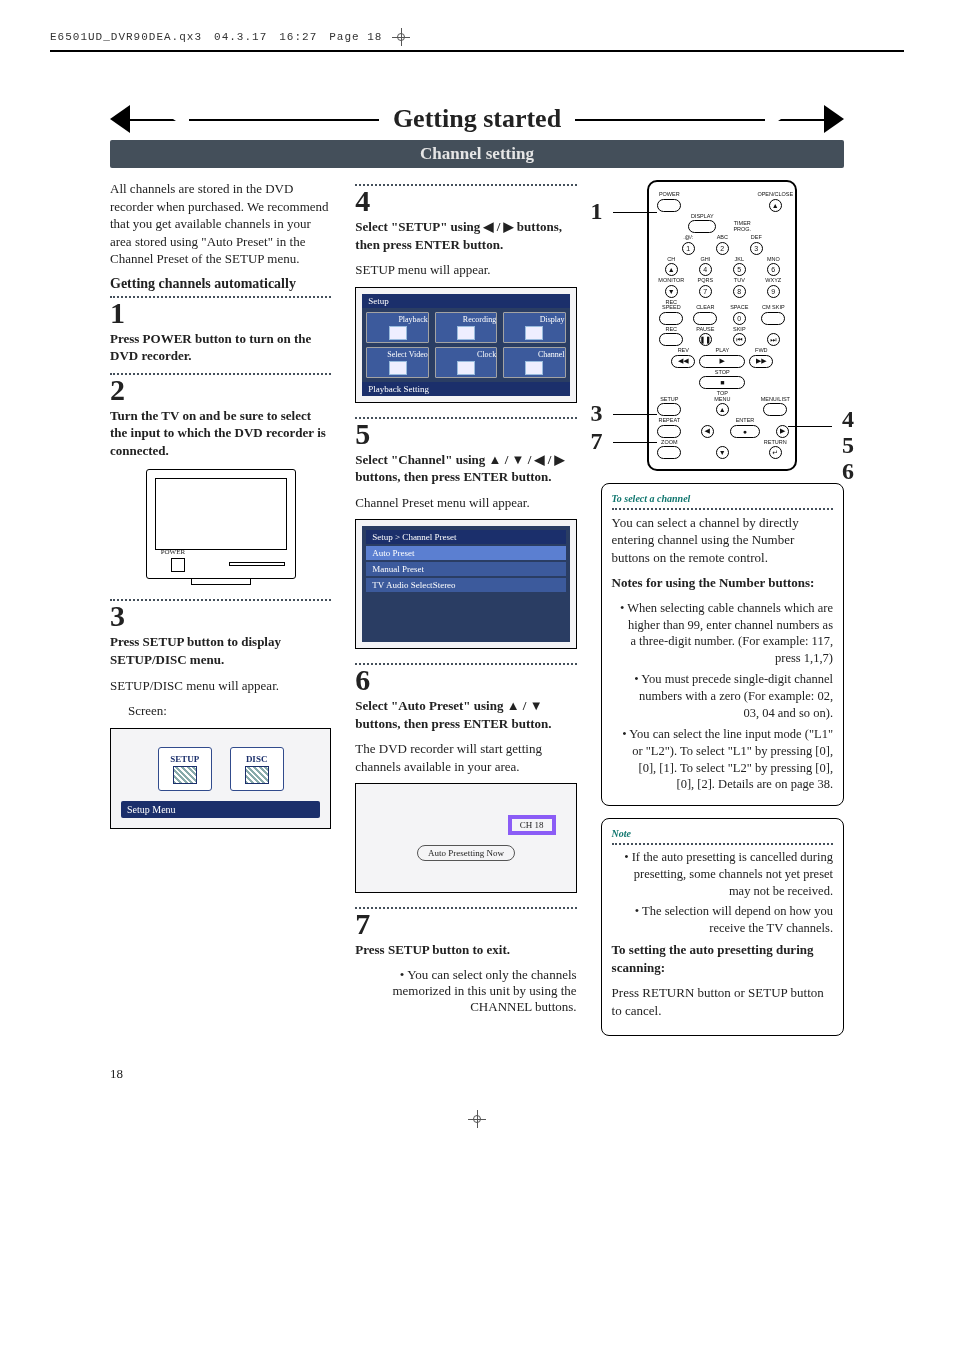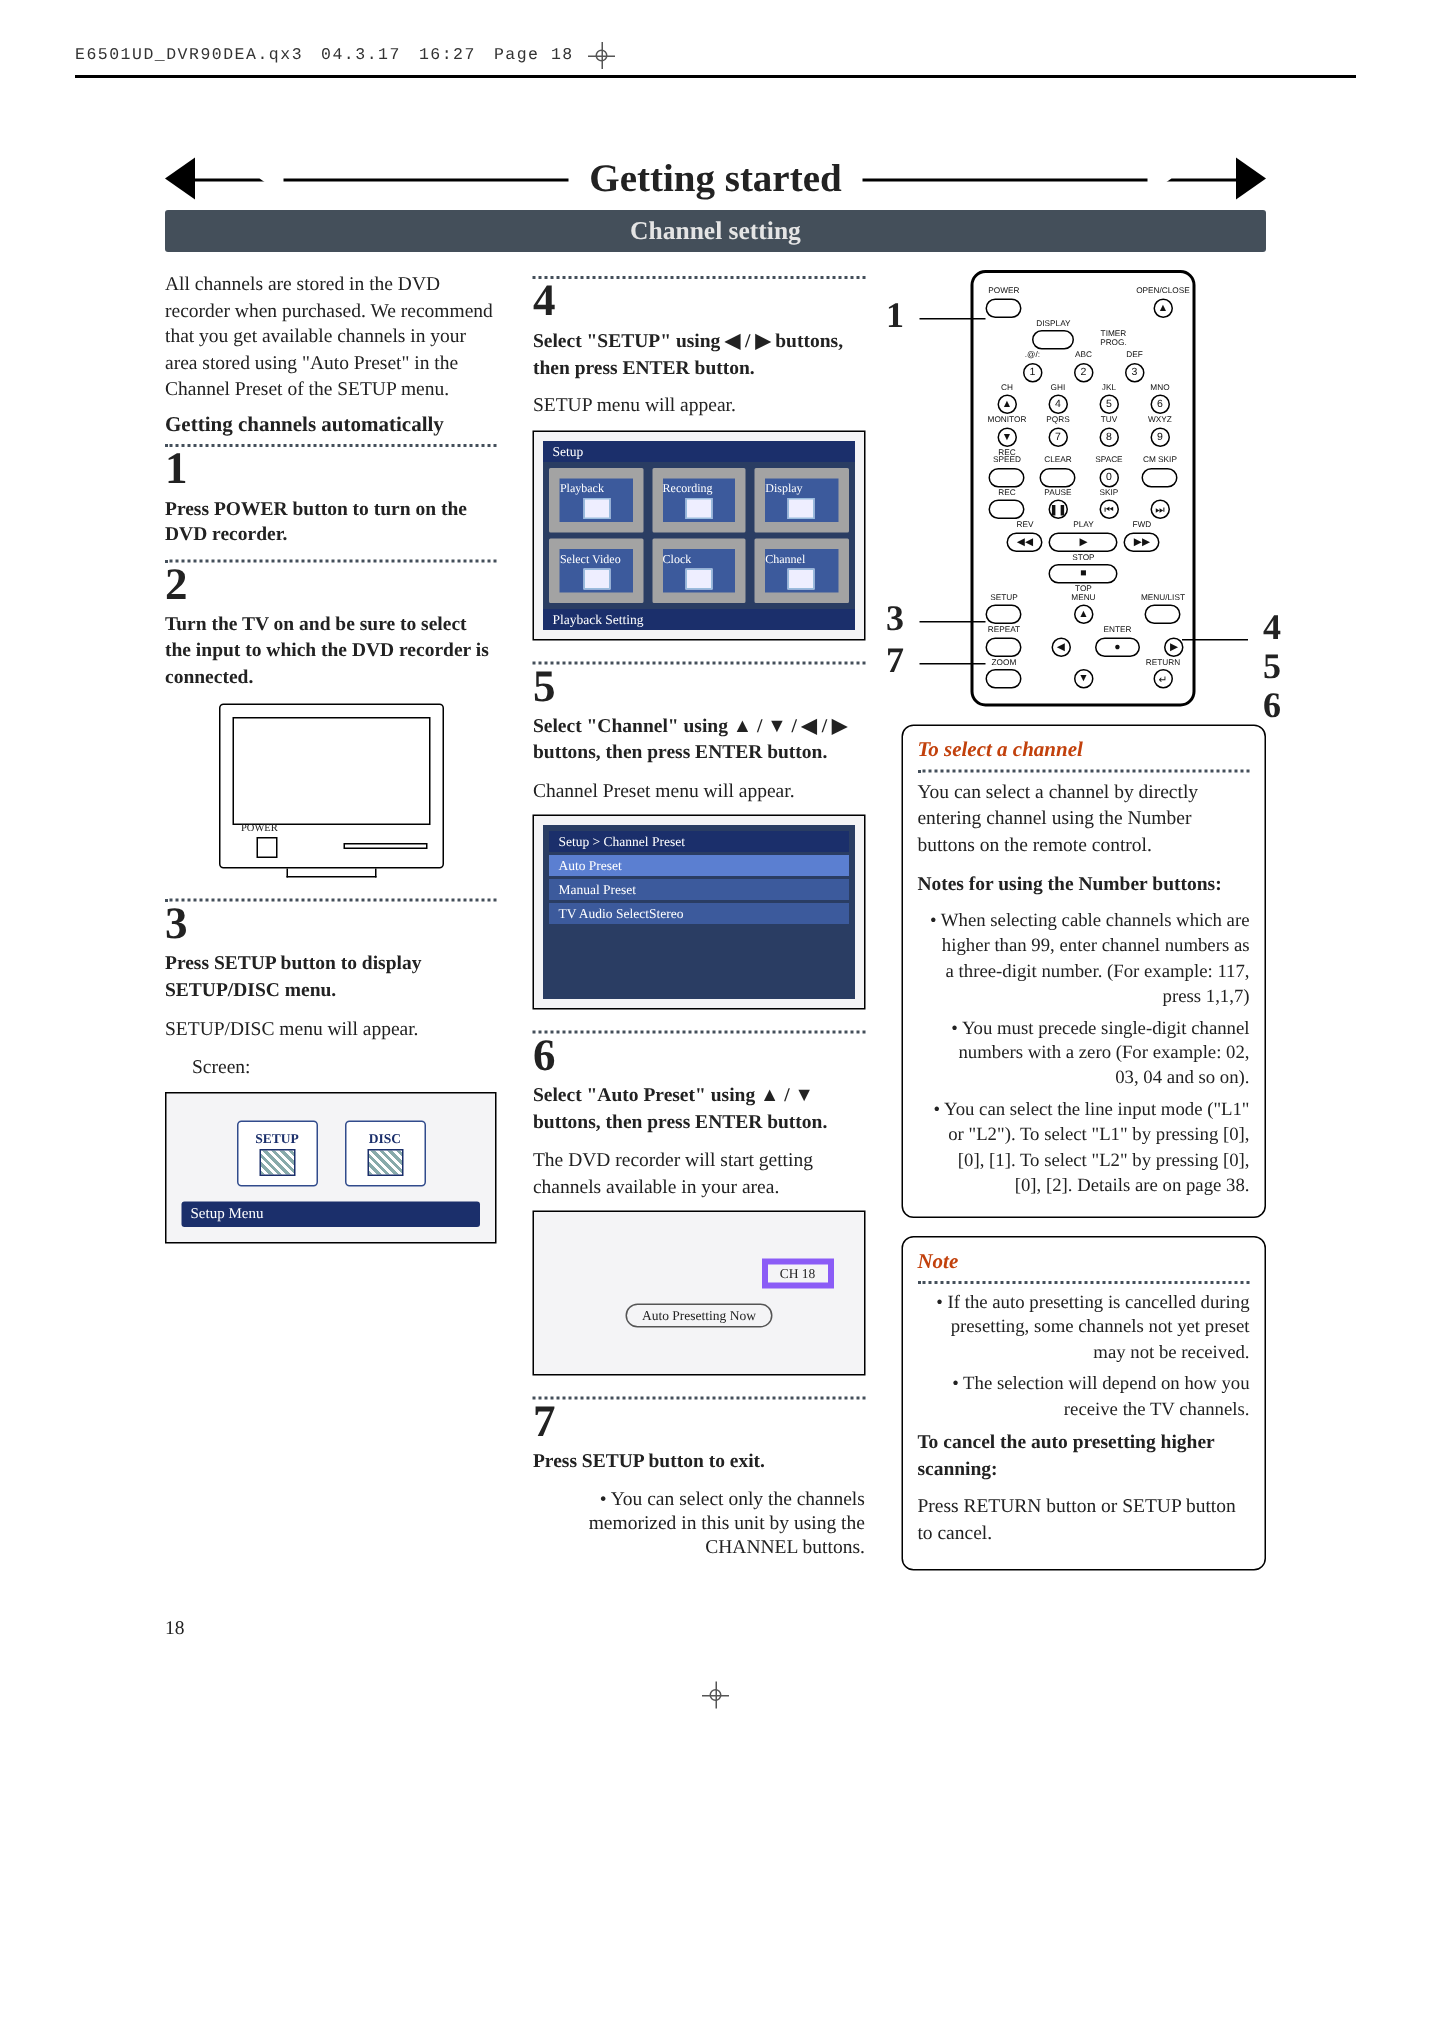--- a/index.html
+++ b/index.html
@@ -33,21 +33,21 @@
   .dotsep { border-top:2px dotted #444f5a; margin:4px 0 0 0;}
   .bignum { font-size:30px; font-weight:bold; line-height:1; margin-bottom:2px;}
 
   .screen { border:1px solid #000; background:#f4f4f6; padding:10px; margin:8px 0 14px 0; font-size:10px;}
   .setup-tiles { display:flex; gap:18px; justify-content:center; margin:8px 0 10px 0;}
   .tile { width:54px; height:44px; border:1px solid #314b8c; border-radius:3px; background:#fff; display:flex; flex-direction:column; align-items:center; justify-content:center; font-size:9px; font-weight:bold; color:#1b2f6b;}
   .tile .ic { width:24px; height:18px; margin-top:2px; border:1px solid #1b2f6b; background:repeating-linear-gradient(45deg,#8aa,#8aa 2px,#fff 2px,#fff 4px);}
   .cap-bar { background:#1b2f6b; color:#fff; padding:3px 6px; font-size:10px; border-radius:2px;}
 
   .grid6 { display:grid; grid-template-columns:repeat(3,1fr); gap:4px 6px; padding:4px; background:#2a3d63;}
-  .cell { background:#3c5a9c; color:#fff; font-size:8px; text-align:left; padding:2px 0; border:7px solid #a3a3a3; border-radius:1px;}
+  .cell { background:#3c5a9c; color:#fff; font-size:8px; text-align:right; padding:2px 0; border:1px solid #a3a3a3; border-radius:1px;}
   .cell .cic { width:18px; height:14px; margin:2px auto 0 auto; background:#eef; border:1px solid #9bd;}
   .grid6-footer { background:#1b2f6b; color:#fff; font-size:9px; padding:2px 6px;}
 
   .menu-list { background:#2a3d63; padding:4px;}
   .menu-head { background:#1b2f6b; color:#fff; font-size:9px; padding:2px 6px;}
   .menu-row { background:#3c5a9c; color:#fff; font-size:9px; padding:2px 6px; display:flex; justify-content:flex-start; margin-top:2px;}
   .menu-row.sel { background:#5b7fd1;}
   .menu-spacer { height:46px; background:#2a3d63;}
 
   .preset-screen { height:110px; display:flex; flex-direction:column; align-items:center; justify-content:center; gap:10px;}
@@ -59,21 +59,21 @@
   .remote .rrow { display:flex; justify-content:center; gap:6px; margin:2px 0; align-items:flex-end;}
   .rbtn { width:24px; height:13px; border:1px solid #000; border-radius:7px; display:flex; align-items:center; justify-content:center; font-size:7px;}
   .rcirc { width:13px; height:13px; border:1px solid #000; border-radius:50%; display:flex; align-items:center; justify-content:center;}
   .rlbl { font-size:5.5px; text-align:center; line-height:1; margin-bottom:1px;}
   .rkey { display:flex; flex-direction:column; align-items:center; width:28px;}
 
   .callout { position:absolute; font-size:24px; font-weight:bold;}
   .cline { position:absolute; border-top:1px solid #000;}
 
   .panel { border:1px solid #000; border-radius:8px; padding:8px 10px; margin-top:12px; font-size:12.5px; line-height:1.35;}
-  .panel-title { font-weight:bold; font-style:italic; font-size:14px; color:#c2410c; }
+  .panel-title { font-weight:bold; font-style:italic; font-size:10px; color:#0f766e; }
   .panel-dots { border-top:2px dotted #444f5a; margin:2px 0 4px 0;}
   ul.bullets { list-style:none; padding-left:0;}
   ul.bullets li { padding-left:10px; text-indent:-10px; margin-bottom:4px;text-align:right;}
   ul.bullets li::before { content:"• ";}
 
   .pagenum { margin:30px 0 0 60px; font-size:13px;}
   .crosshair { display:flex; justify-content:center; margin:30px 0 10px 0;}
 
   .tv-illus { position:relative; margin:10px auto 14px auto; width:150px;}
   .tv-outer { width:150px; height:110px; border:1px solid #000; border-radius:3px; background:#fff; position:relative;}
@@ -422,21 +422,21 @@
         </ul>
       </div>
 
       <div class="panel">
         <div class="panel-title">Note</div>
         <div class="panel-dots"></div>
         <ul class="bullets">
           <li>If the auto presetting is cancelled during presetting, some channels not yet preset may not be received.</li>
           <li>The selection will depend on how you receive the TV channels.</li>
         </ul>
-        <p class="bold">To cancel the auto presetting higher scanning:</p>
+        <p class="bold">To setting the auto presetting during scanning:</p>
         <p>Press RETURN button or SETUP button to cancel.</p>
       </div>
     </div>
   </div>
 
   <div class="pagenum">18</div>
 
   <div class="crosshair">
     <span class="regmark">
         <span class="regcircle"></span>

